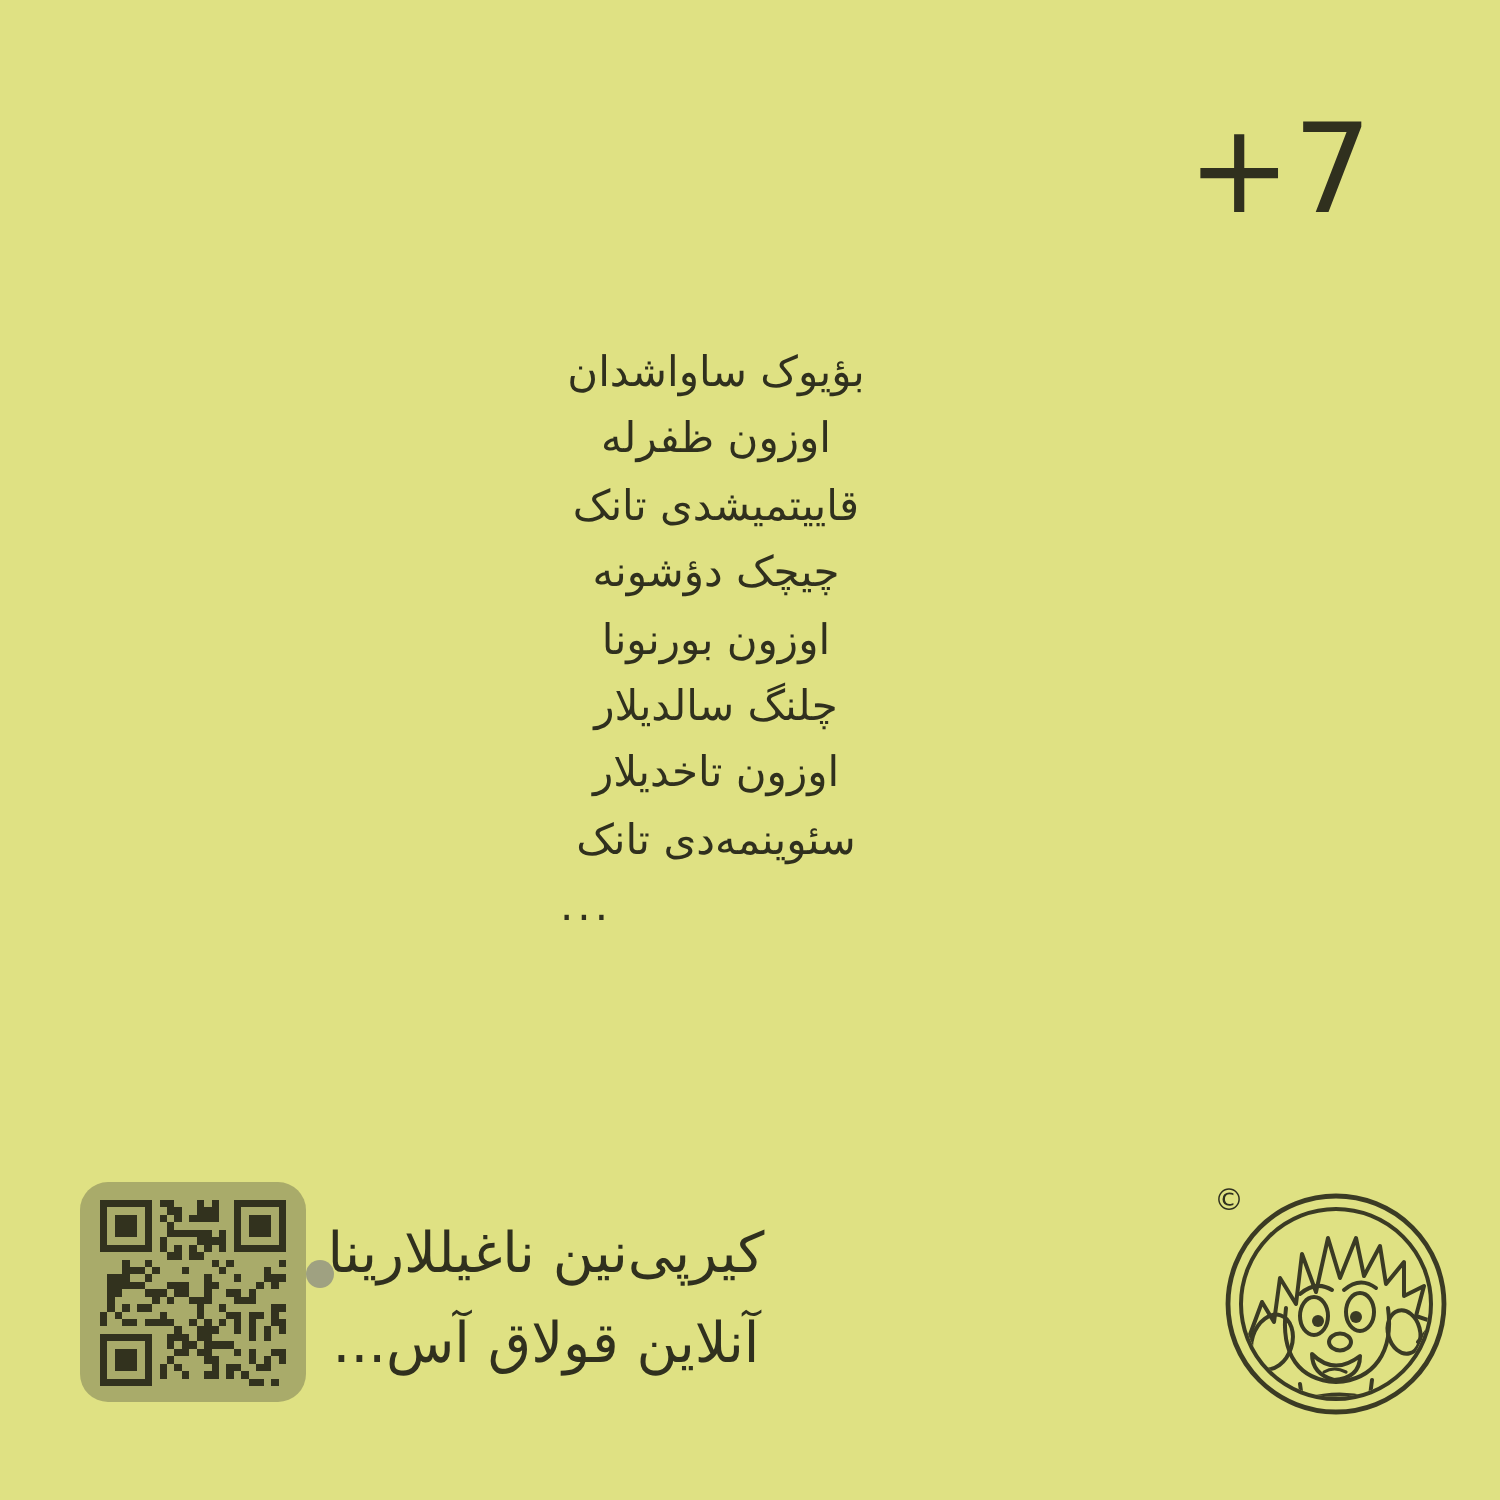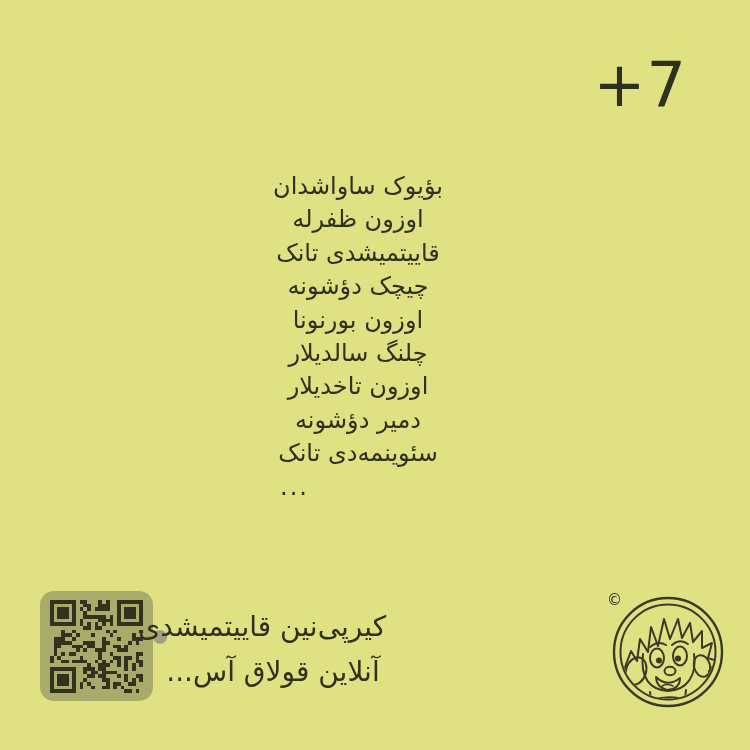--- a/index.html
+++ b/index.html
@@ -18,21 +18,21 @@
     color:var(--text);
   }
   .age-badge{
     position:absolute;top:54px;right:63px;
     font-size:62px;line-height:1;font-weight:500;letter-spacing:1px;
     color:var(--text);
   }
   .poem{
     position:absolute;left:268px;top:170px;width:180px;
     direction:rtl;text-align:center;
-    font-size:24px;line-height:33.4px;
+    font-size:21px;line-height:33.4px;
     color:var(--text);
   }
   .poem-line{white-space:nowrap;}
   .poem-ellipsis{text-align:left;padding-left:12px;letter-spacing:2px;}
   .qr-plate{
     position:absolute;left:40px;top:591px;width:113px;height:110px;
     border-radius:14px;background:var(--qr-plate);
     display:flex;align-items:center;justify-content:center;
   }
   .qr-svg{display:block;shape-rendering:crispEdges;}
@@ -62,21 +62,20 @@
   <div class="age-badge">+7</div>
 
   <div class="poem">
       <div class="poem-line">بؤیوک ساواشدان</div>
       <div class="poem-line">اوزون ظفرله</div>
       <div class="poem-line">قاییتمیشدی تانک</div>
       <div class="poem-line">چیچک دؤشونه</div>
       <div class="poem-line">اوزون بورنونا</div>
       <div class="poem-line">چلنگ سالدیلار</div>
       <div class="poem-line">اوزون تاخدیلار</div>
-      <div class="poem-line">دمیر دؤشونه</div>
       <div class="poem-line">سئوینمه‌دی تانک</div>
       <div class="poem-line poem-ellipsis">...</div>
     </div>
 
   <div class="qr-plate">
     <svg class="qr-svg" width="95" height="93" viewBox="0 0 25 25" aria-hidden="true">
         <rect x="0" y="0" width="1" height="1" fill="#32321e"></rect>
         <rect x="1" y="0" width="1" height="1" fill="#32321e"></rect>
         <rect x="2" y="0" width="1" height="1" fill="#32321e"></rect>
         <rect x="3" y="0" width="1" height="1" fill="#32321e"></rect>
@@ -347,21 +346,21 @@
         <rect x="6" y="24" width="1" height="1" fill="#32321e"></rect>
         <rect x="20" y="24" width="1" height="1" fill="#32321e"></rect>
         <rect x="21" y="24" width="1" height="1" fill="#32321e"></rect>
         <rect x="23" y="24" width="1" height="1" fill="#32321e"></rect>
       </svg>
   </div>
 
   <span class="bullet-dot"></span>
 
   <div class="caption">
-    <div>کیرپی‌نین قاییتمیشدی</div>
+    <div>کیرپی‌نین ناغیللارینا</div>
     <div>آنلاین قولاق آس...</div>
   </div>
 
   <span class="copyright">©</span>
 
   <svg class="logo-svg" width="116" height="116" viewBox="0 0 116 116" aria-hidden="true">
     <defs>
       <clipPath id="cp">
           <circle cx="58" cy="58" r="46.5"></circle>
         </clipPath>

